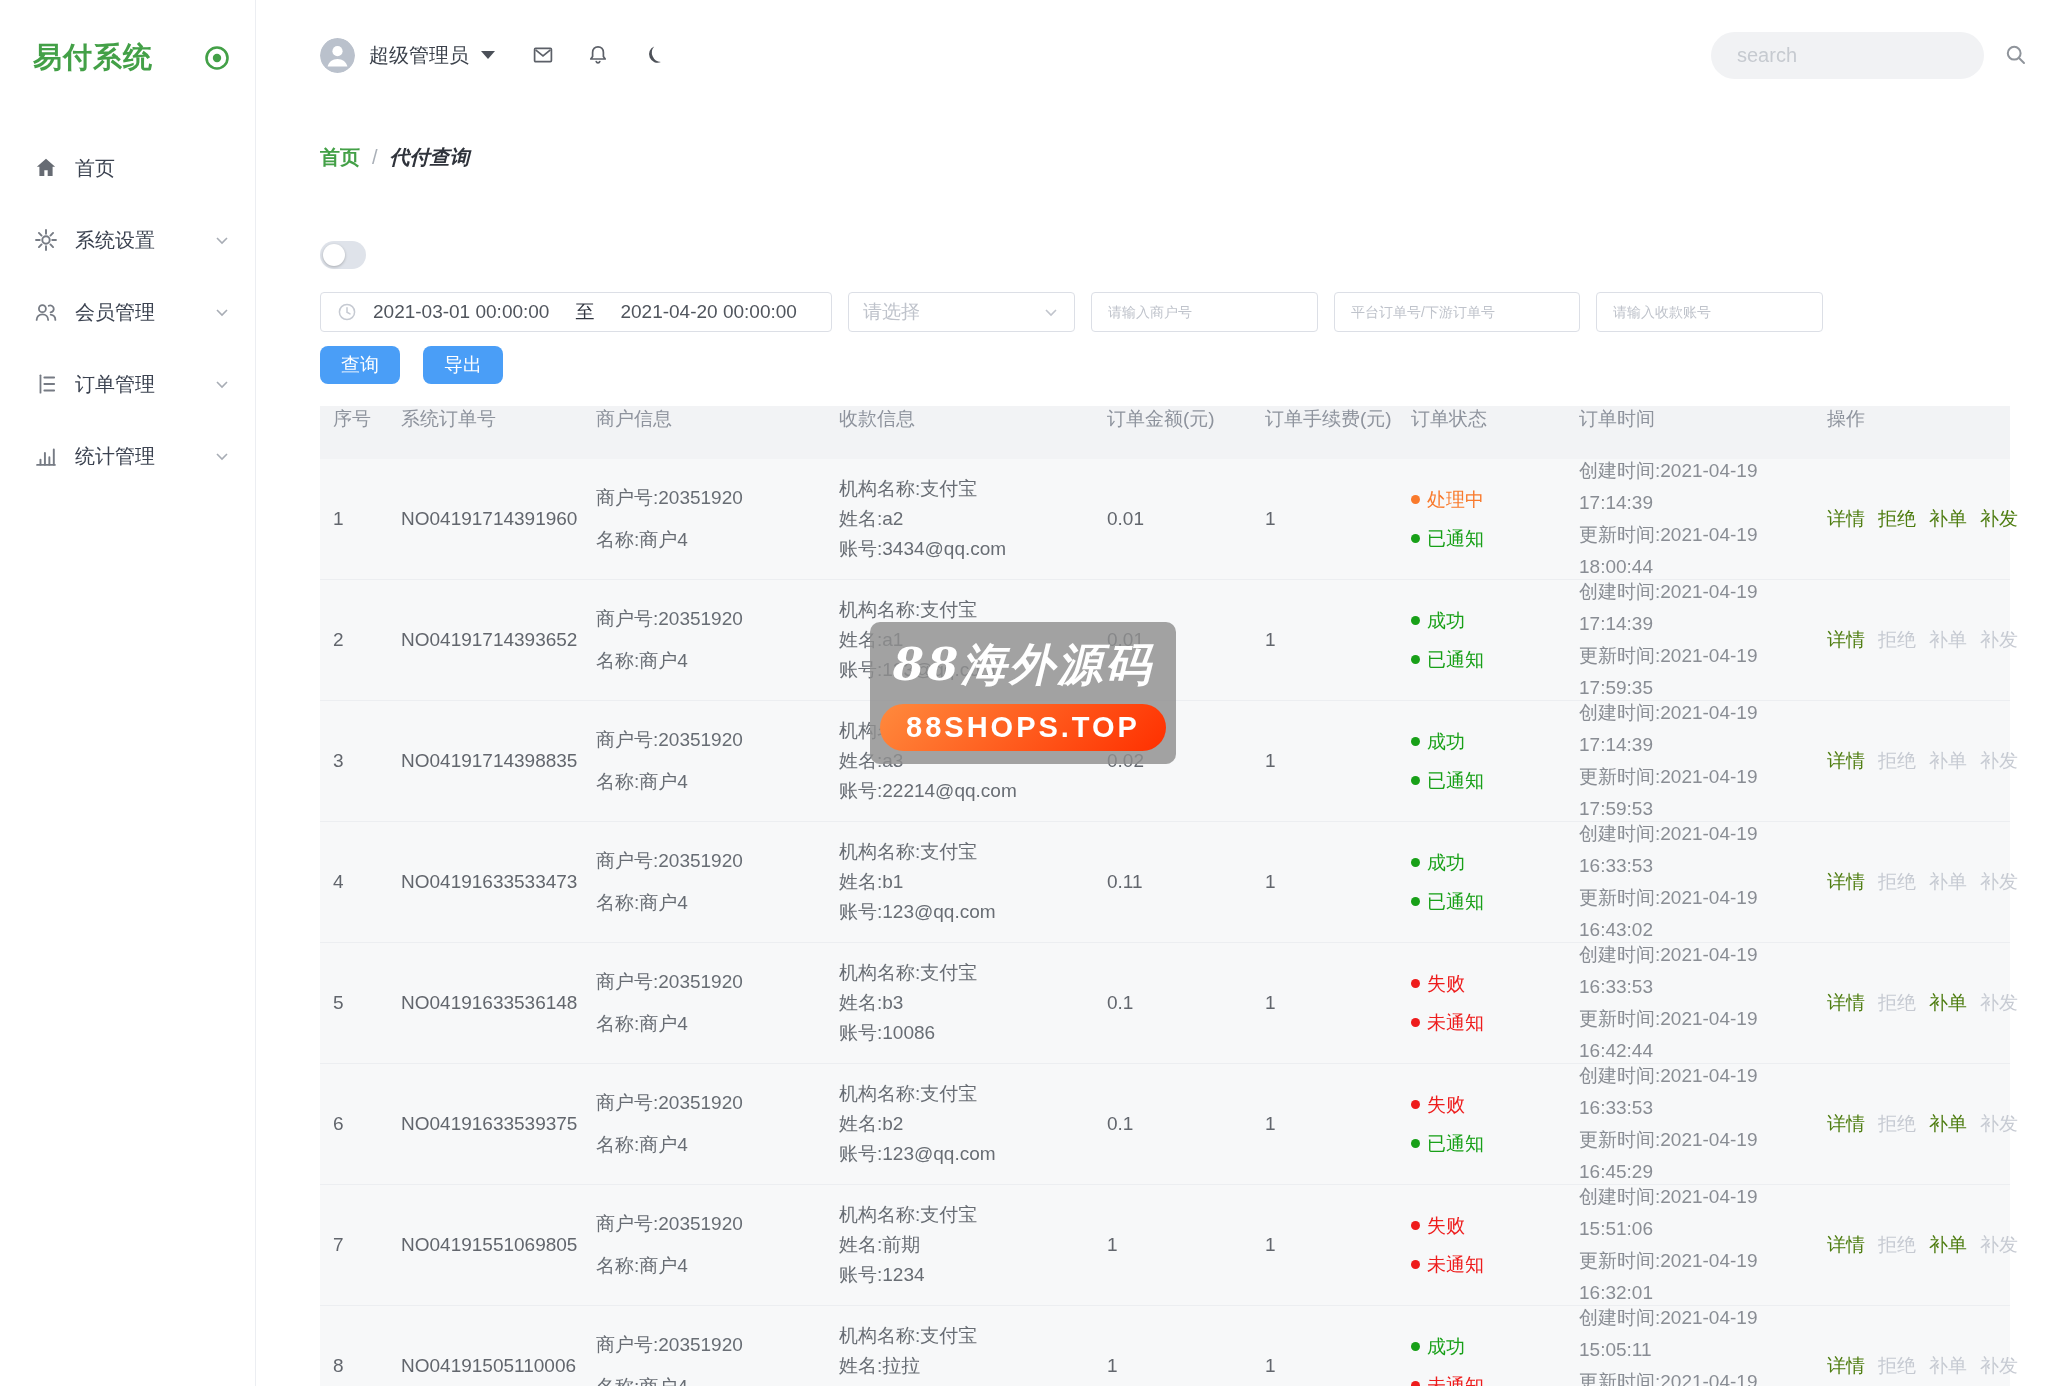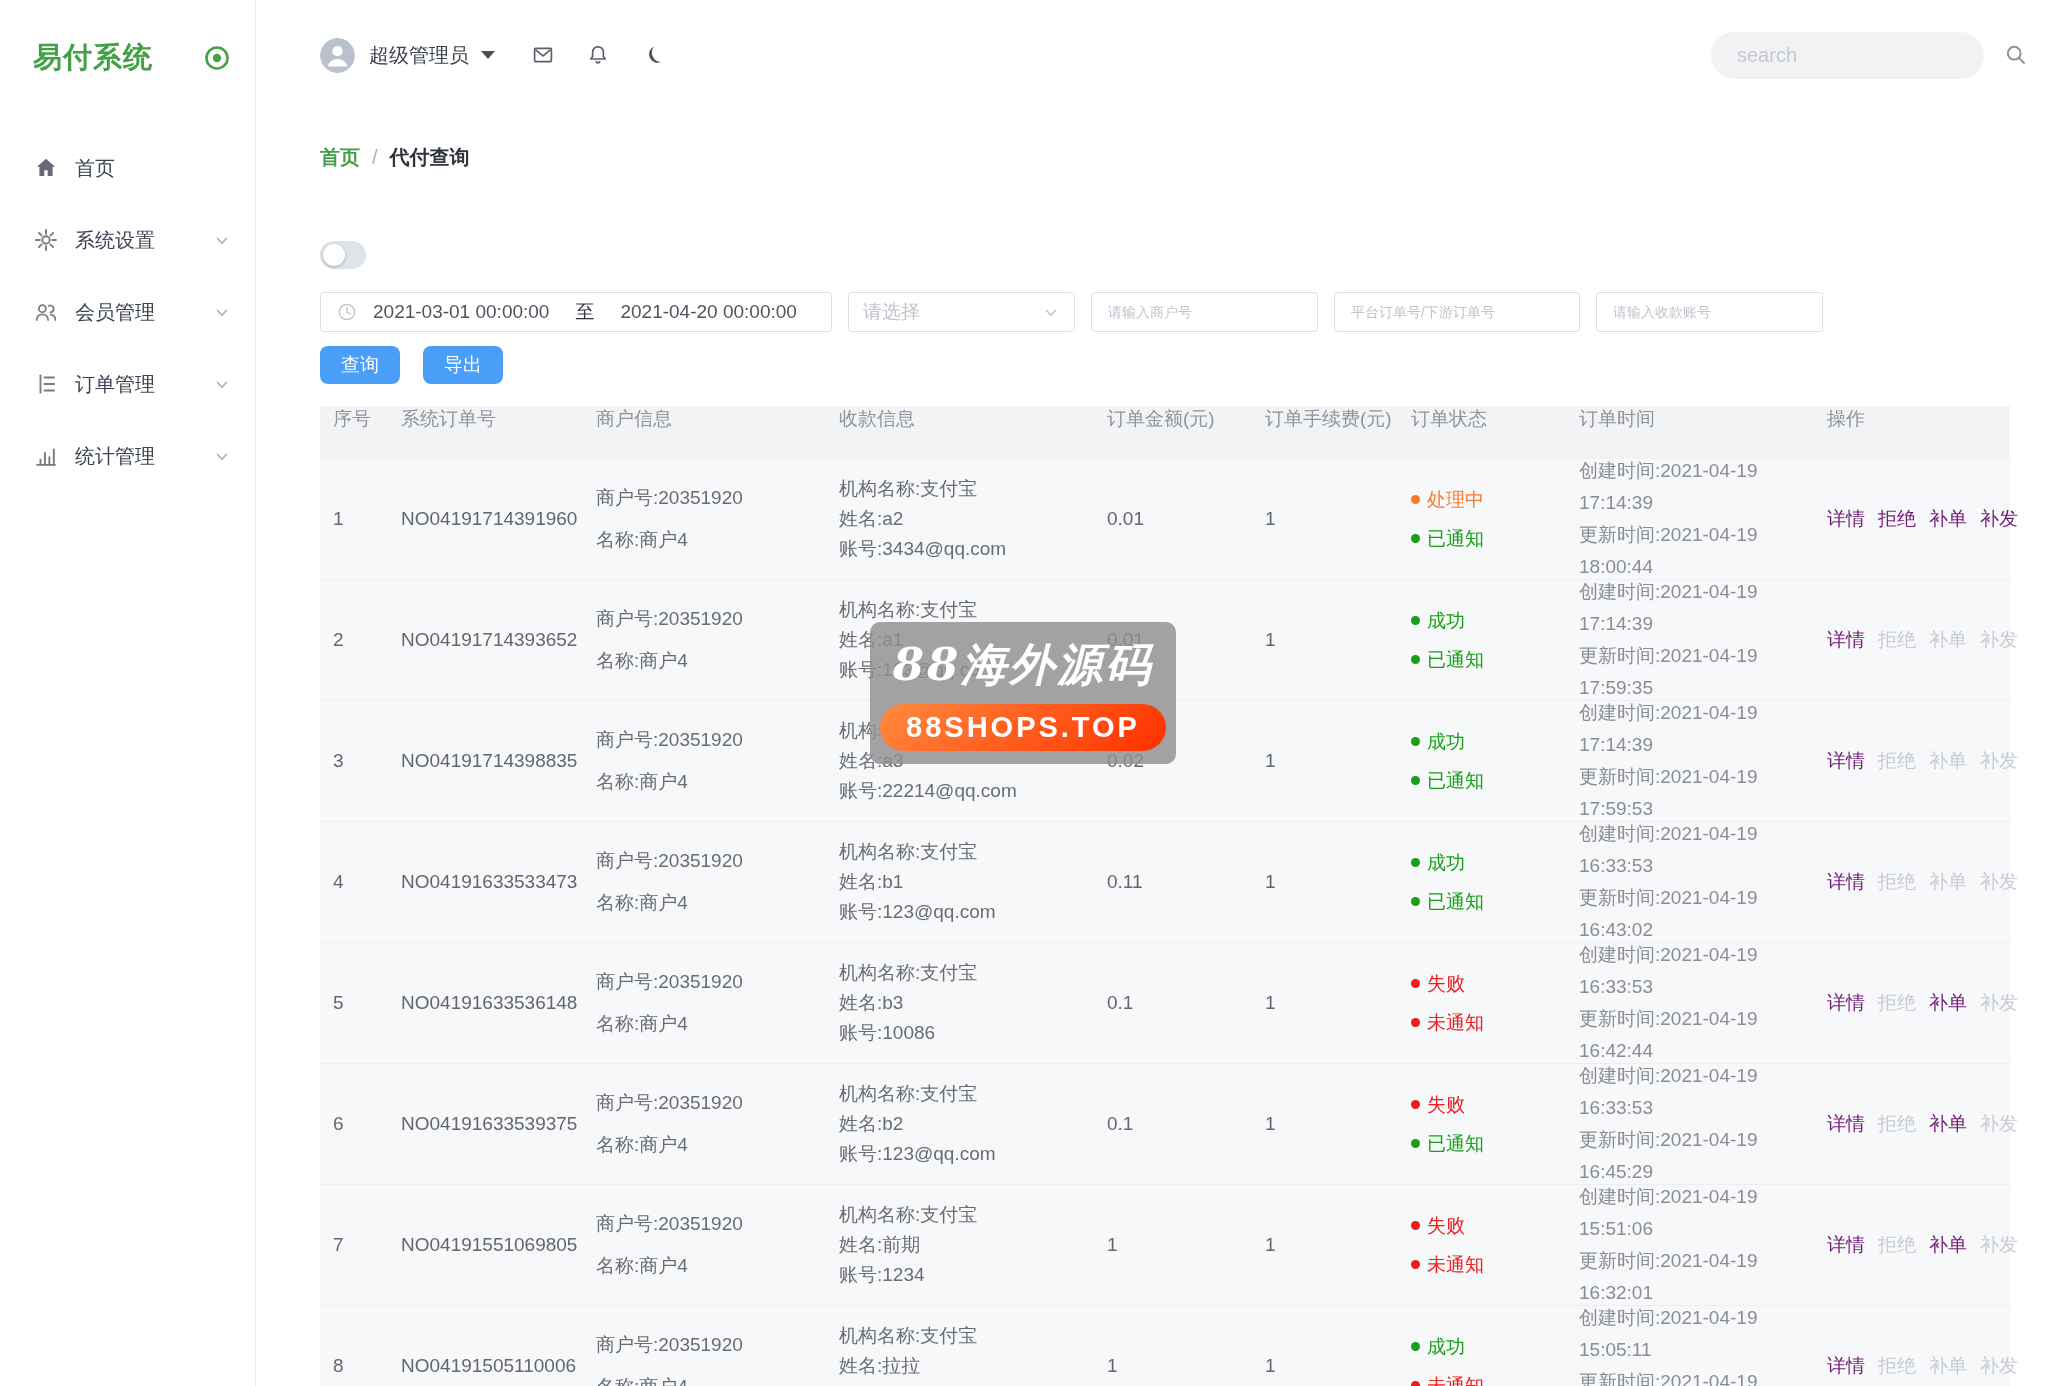--- a/index.html
+++ b/index.html
@@ -28,21 +28,21 @@
   .top-icons{display:flex;align-items:center;margin-left:36px;gap:33px;}
   .top-icon{width:22px;height:22px;cursor:pointer;}
   .searchbox{margin-left:auto;width:273px;height:47px;background:#f1f2f4;border-radius:24px;display:flex;align-items:center;padding:0 18px 0 24px;box-sizing:border-box;}
   .searchbox input{flex:1;border:none;outline:none;background:transparent;font-size:20px;color:#5a5f66;font-family:inherit;}
   .searchbox input::placeholder{color:#c6cad0;}
   .search-glass{width:24px;height:24px;cursor:pointer;}
   
   .breadcrumb{margin:34px 64px 0;font-size:20px;display:flex;align-items:center;gap:12px;}
   .bc-home{color:#43a047;font-weight:bold;cursor:pointer;}
   .bc-sep{color:#aab0b8;}
-  .bc-current{color:#2f333b;font-weight:bold;}
+  .bc-current{color:#2f333b;font-weight:bold;font-style:italic;}
   
   .content{padding:0 64px;}
   .toggle{margin-top:70px;width:46px;height:28px;border-radius:14px;background:#dfe3ea;position:relative;cursor:pointer;}
   .toggle .knob{position:absolute;left:3px;top:3px;width:22px;height:22px;border-radius:50%;background:#fff;box-shadow:0 1px 3px rgba(0,0,0,.25);}
   .filter-row{margin-top:23px;display:flex;gap:16px;}
   .fbox{height:40px;border:1px solid #dcdfe6;border-radius:4px;background:#fff;display:flex;align-items:center;box-sizing:border-box;font-size:19px;}
   .datebox{width:512px;padding:0 16px;}
   .datebox .clock{width:20px;height:20px;margin-right:16px;flex:0 0 20px;}
   .date-val{color:#50555d;}
   .date-sep{color:#303540;margin:0 26px;}
@@ -64,21 +64,21 @@
   .td{padding-left:13px;box-sizing:border-box;font-size:19px;color:#62666d;}
   .c1{flex:0 0 68px;}.c2{flex:0 0 195px;}.c3{flex:0 0 243px;}.c4{flex:0 0 268px;}
   .c5{flex:0 0 158px;}.c6{flex:0 0 146px;}.c7{flex:0 0 168px;}.c8{flex:0 0 248px;}.c9{flex:0 0 196px;}
   .line{line-height:30px;color:#686d74;}
   .c3 .line + .line{margin-top:12px;}
   .status-line{display:flex;align-items:center;}
   .status-line + .status-line{margin-top:13px;}
   .dot{width:9px;height:9px;border-radius:50%;margin-right:7px;flex:0 0 9px;}
   .time{line-height:32px;color:#898d94;}
   .actions{display:flex;gap:13px;}
-  .action{color:#701a75;cursor:pointer;white-space:nowrap;}
+  .action{color:#4d7c0f;cursor:pointer;white-space:nowrap;}
   .action.disabled{color:#c6cad2;cursor:default;}
   
   .watermark{position:absolute;left:870px;top:622px;width:306px;height:142px;border-radius:10px;
     background:rgba(143,143,143,.82);display:flex;flex-direction:column;align-items:center;justify-content:center;z-index:9;}
   .wm-title{color:#fff;font-size:45px;font-weight:bold;font-style:italic;letter-spacing:3px;font-family:"DejaVu Serif","Liberation Serif",serif;}
   .wm-badge{margin-top:9px;padding:7px 26px;border-radius:24px;background:linear-gradient(135deg,#ff8a3d 0%,#ff3000 100%);
     color:#fff;font-size:29px;font-weight:bold;letter-spacing:3px;}
   svg{display:block;}
 </style>
 </head>

